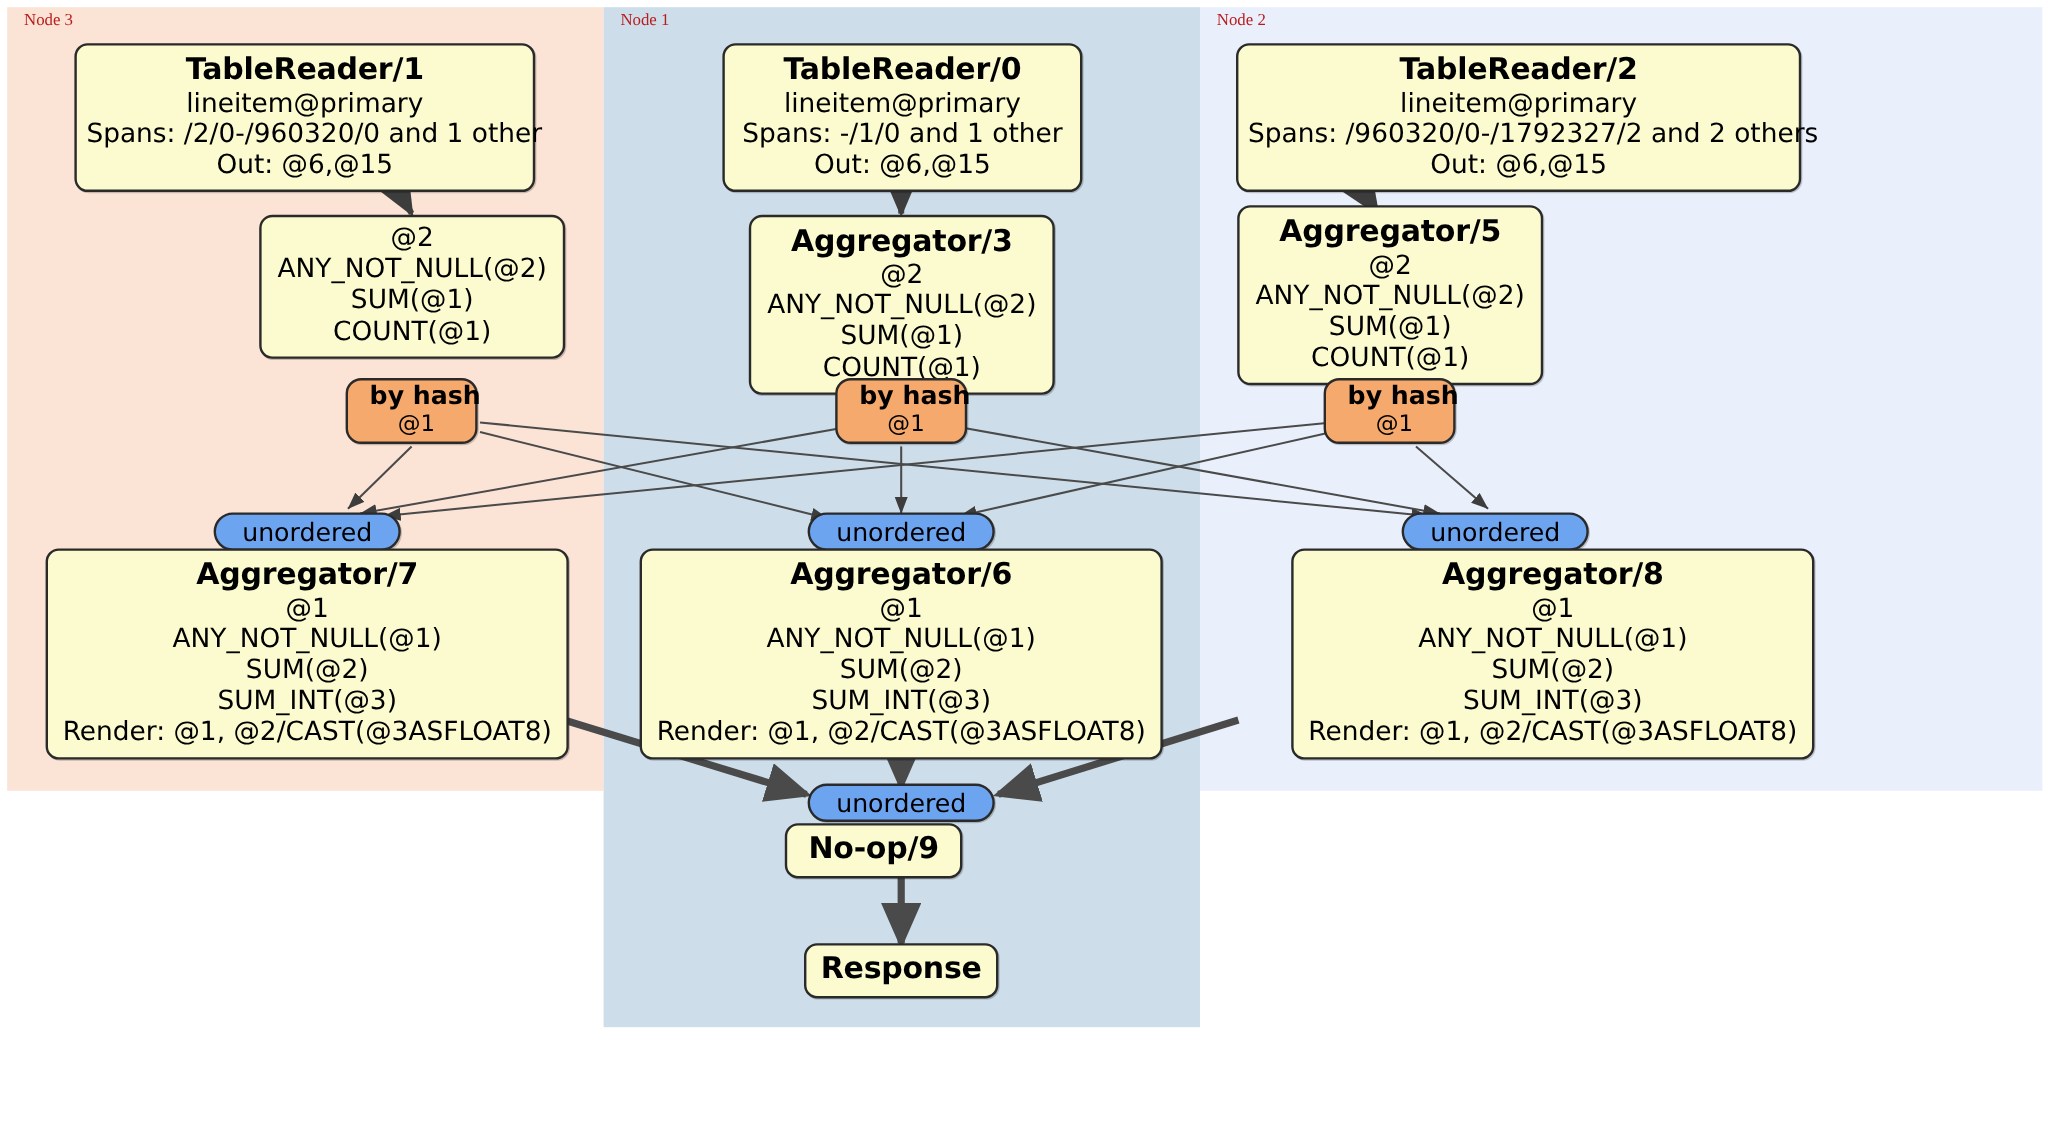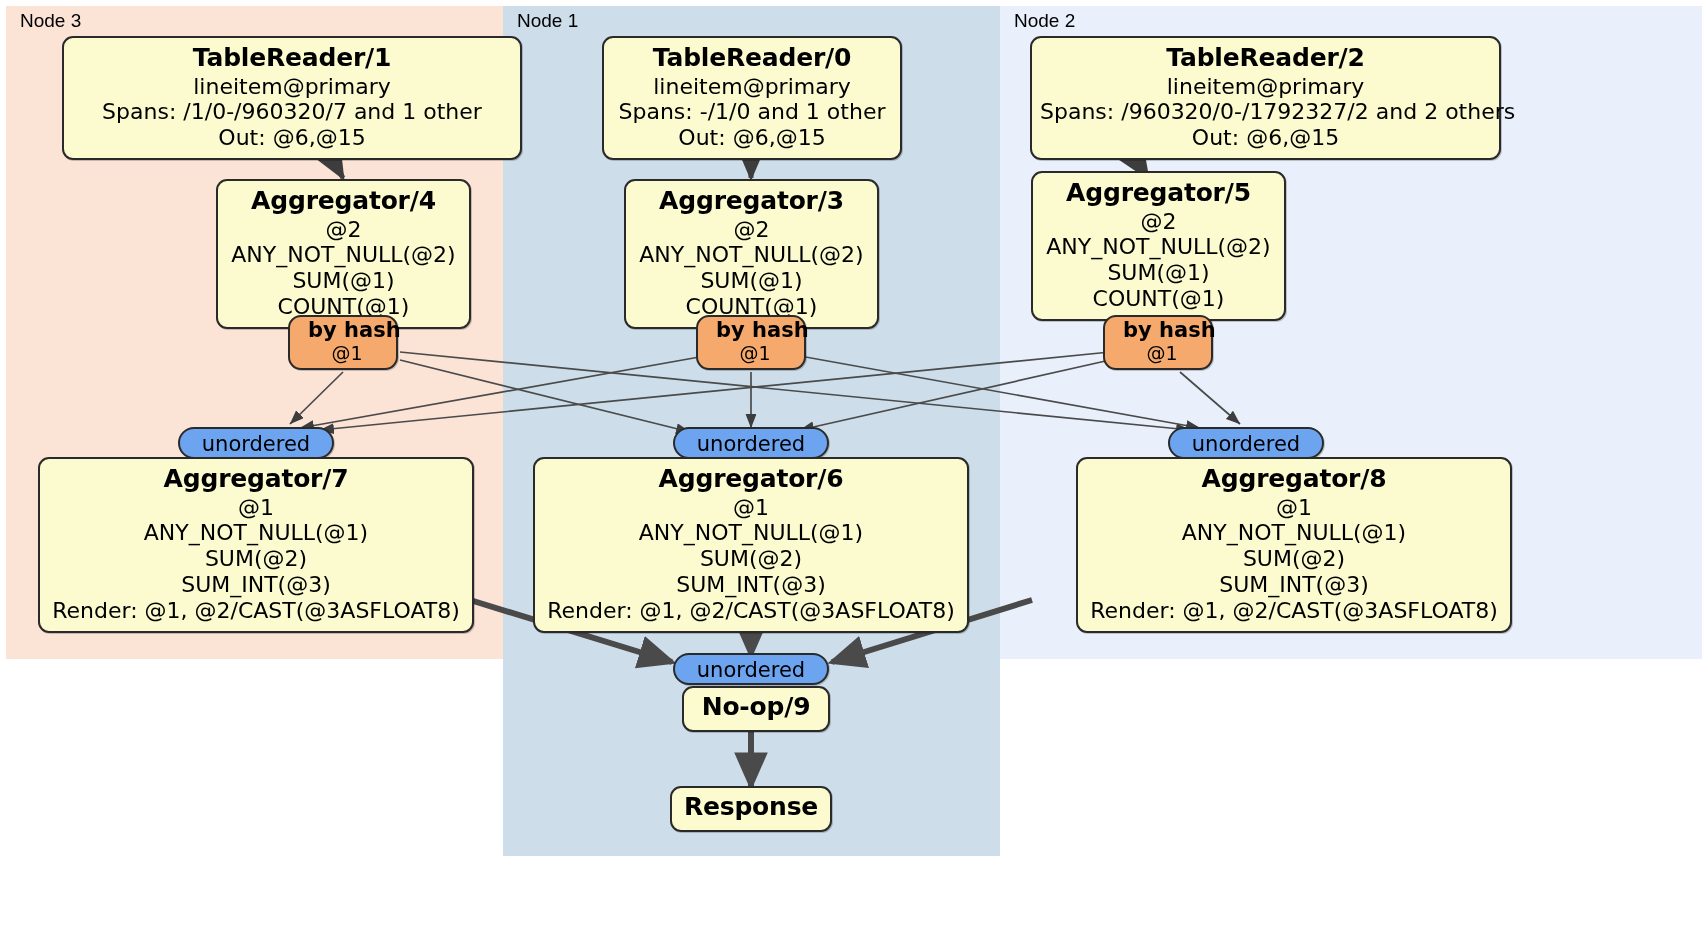--- a/index.html
+++ b/index.html
@@ -8,23 +8,23 @@
     background:#ffffff;
     font-family:"DejaVu Sans","Liberation Sans",sans-serif;
     overflow:hidden;
   }
   #stage{position:relative;width:1708px;height:940px;}
 
   
   .panel{position:absolute;box-sizing:border-box;}
   .panel-label{
     position:absolute;
-    font-size:19px;
-    color:#000000;
-    font-family:Liberation Sans, sans-serif;
+    font-size:14px;
+    color:#b91c1c;
+    font-family:Liberation Serif, serif;
     white-space:nowrap;
   }
 
   
   #edges{position:absolute;left:0;top:0;width:1708px;height:940px;}
 
   
   .proc{
     position:absolute;
     box-sizing:border-box;
@@ -130,43 +130,42 @@
     <path d="M751,456 L751,460" stroke="#4a4a4a" stroke-width="3" fill="none"></path>
     <path d="M1246,456 L1246,460" stroke="#4a4a4a" stroke-width="3" fill="none"></path>
 
     <path d="M470,600 L672,662" stroke="#4a4a4a" stroke-width="6" fill="none" marker-end="url(#ahFat)"></path>
     <path d="M751,628 L751,655" stroke="#4a4a4a" stroke-width="6" fill="none" marker-end="url(#ahFat)"></path>
     <path d="M1032,600 L832,662" stroke="#4a4a4a" stroke-width="6" fill="none" marker-end="url(#ahFat)"></path>
 
     <path d="M751,722 L751,786" stroke="#4a4a4a" stroke-width="6" fill="none" marker-end="url(#ahFat)"></path>
   </svg>
 
-  <div class="proc" style="left:62px;top:36px;width:460px;">
+  <div class="proc" style="left:62px;top:36px;width:384px;">
     <div class="title">TableReader/1</div>
     <div class="ln">lineitem@primary</div>
-    <div class="ln">Spans: /1/0-/960320/7 and 1 other</div>
+    <div class="ln">Spans: /2/0-/960320/0 and 1 other</div>
     <div class="ln">Out: @6,@15</div>
   </div>
 
   <div class="proc" style="left:602px;top:36px;width:300px;text-align:center;">
     <div class="title">TableReader/0</div>
     <div class="ln">lineitem@primary</div>
     <div class="ln">Spans: -/1/0 and 1 other</div>
     <div class="ln">Out: @6,@15</div>
   </div>
 
   <div class="proc" style="left:1030px;top:36px;width:471px;">
     <div class="title">TableReader/2</div>
     <div class="ln">lineitem@primary</div>
     <div class="ln">Spans: /960320/0-/1792327/2 and 2 others</div>
     <div class="ln">Out: @6,@15</div>
   </div>
 
   <div class="proc" style="left:216px;top:179px;width:255px;">
-    <div class="title">Aggregator/4</div>
     <div class="ln">@2</div>
     <div class="ln">ANY_NOT_NULL(@2)</div>
     <div class="ln">SUM(@1)</div>
     <div class="ln">COUNT(@1)</div>
   </div>
 
   <div class="proc" style="left:624px;top:179px;width:255px;">
     <div class="title">Aggregator/3</div>
     <div class="ln">@2</div>
     <div class="ln">ANY_NOT_NULL(@2)</div>
@@ -223,21 +222,21 @@
     <div class="title">Aggregator/8</div>
     <div class="ln">@1</div>
     <div class="ln">ANY_NOT_NULL(@1)</div>
     <div class="ln">SUM(@2)</div>
     <div class="ln">SUM_INT(@3)</div>
     <div class="ln">Render: @1, @2/CAST(@3ASFLOAT8)</div>
   </div>
 
   <div class="sync" style="left:673px;top:653px;width:156px;height:32px;">unordered</div>
 
-  <div class="proc small" style="left:682px;top:686px;width:148px;padding:4px 8px 8px 8px;">
+  <div class="proc small" style="left:654px;top:686px;width:148px;padding:4px 8px 8px 8px;">
     <div class="title">No-op/9</div>
   </div>
 
   <div class="proc small" style="left:670px;top:786px;width:162px;padding:4px 8px 8px 8px;">
     <div class="title">Response</div>
   </div>
 
 </div>
 
 </body></html>

